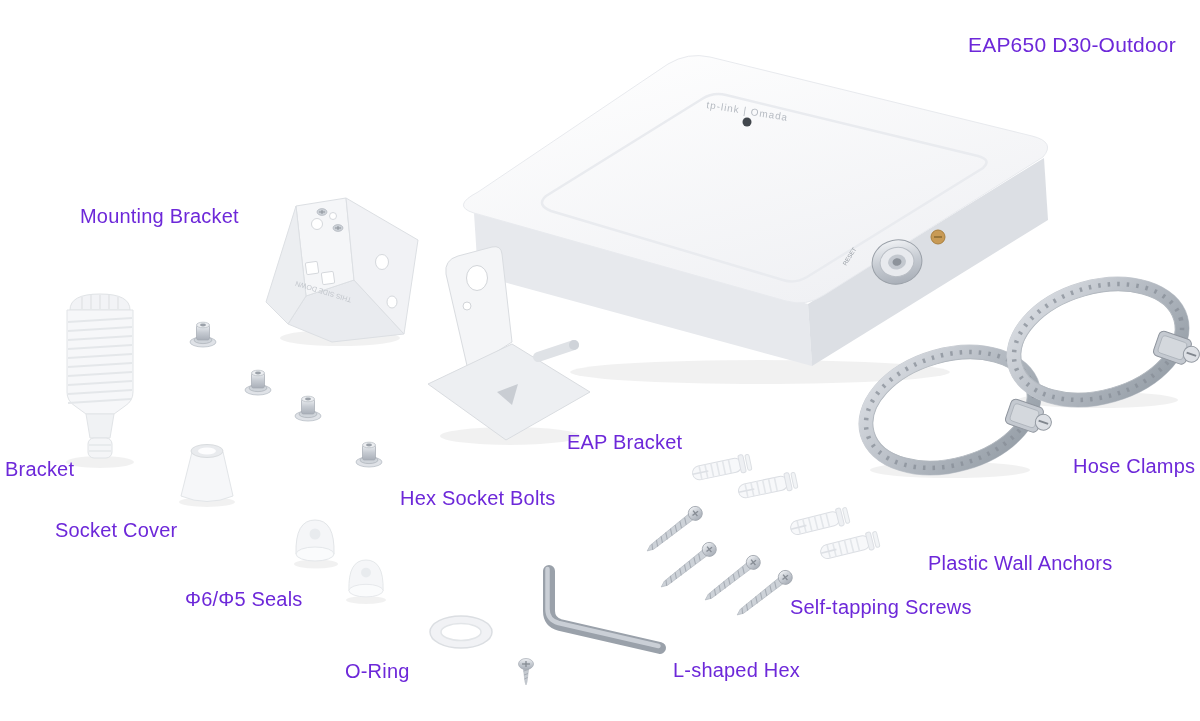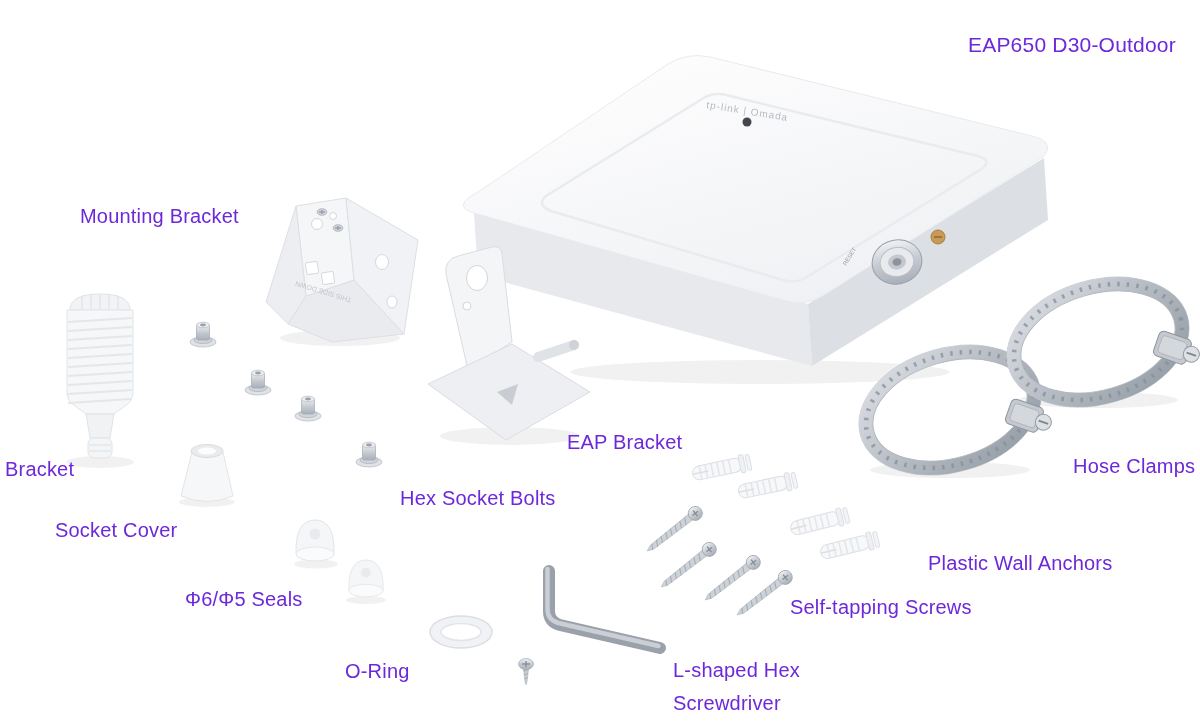--- a/index.html
+++ b/index.html
@@ -301,18 +301,17 @@
   <div class="lbl" id="lbl-mounting">Mounting Bracket</div>
   <div class="lbl" id="lbl-bracket">Bracket</div>
   <div class="lbl" id="lbl-spiral">Socket Cover</div>
   <div class="lbl" id="lbl-seals">Φ6/Φ5 Seals</div>
   <div class="lbl" id="lbl-hex">Hex Socket Bolts</div>
   <div class="lbl" id="lbl-eap">EAP Bracket</div>
   <div class="lbl" id="lbl-oring">O-Ring</div>
   <div class="lbl" id="lbl-screw">Screw</div>
   <div class="lbl" id="lbl-lhex">
     <div>L-shaped Hex</div>
-    <div>Screwdriver</div>
   </div>
   <div class="lbl" id="lbl-selftap">Self-tapping Screws</div>
   <div class="lbl" id="lbl-anchors">Plastic Wall Anchors</div>
   <div class="lbl" id="lbl-hose">Hose Clamps</div>
 </div>
 
 </body></html>

